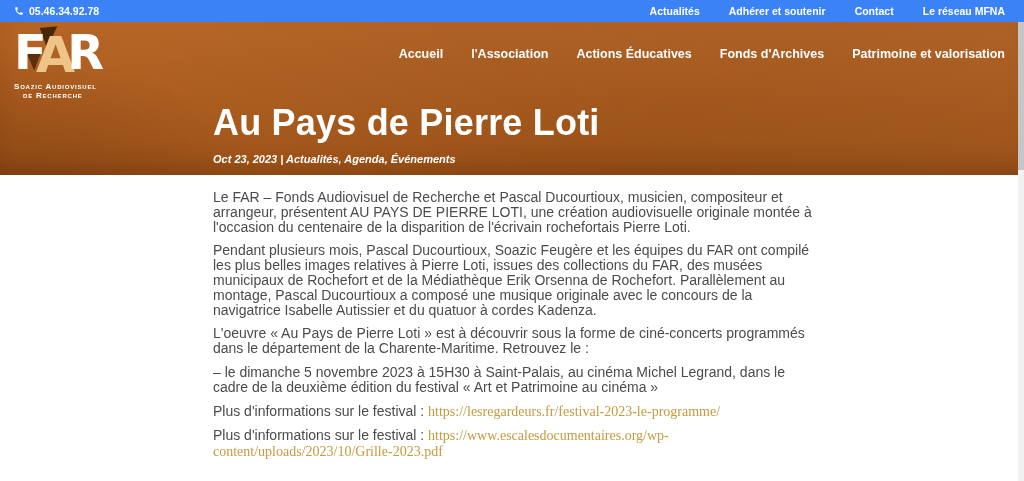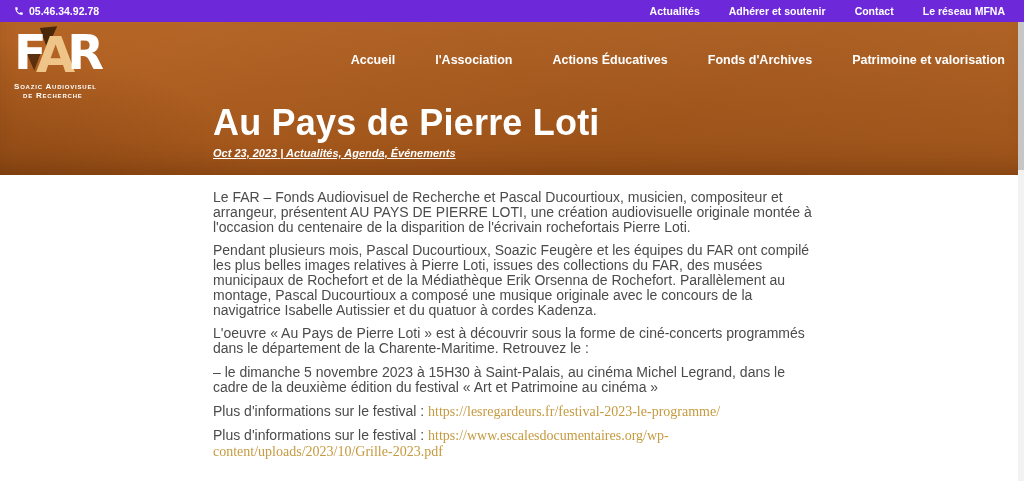--- a/index.html
+++ b/index.html
@@ -6,21 +6,21 @@
   html, body { width: 1024px; height: 481px; overflow: hidden; }
   body {
     font-family: "Liberation Sans", sans-serif;
     background: #ffffff;
     position: relative;
   }
 
   
   .topbar {
     height: 22px;
-    background: #6d28d9;
+    background: #3b82f6;
     color: #ffffff;
     display: flex;
     align-items: center;
     justify-content: space-between;
     padding: 0 19px 0 14px;
     font-size: 10.5px;
     font-weight: bold;
   }
   .topbar-left { display: flex; align-items: center; gap: 5px; }
   .topbar-right { display: flex; align-items: center; gap: 29px; }
@@ -51,24 +51,24 @@
     font-size: 8px;
     font-variant: small-caps;
     letter-spacing: 0.8px;
     line-height: 9px;
     font-weight: bold;
   }
   .logo-tagline .l2 { padding-left: 9px; }
 
   .mainnav {
     position: absolute;
-    top: 22px;
+    top: 16px;
     right: 19px;
     display: flex;
-    gap: 40px;
+    gap: 28px;
     align-items: center;
     height: 32px;
     justify-content: space-between;
   }
   .mainnav .nav-item {
     color: #ffffff;
     font-size: 12.5px;
     font-weight: bold;
     text-decoration: none;
     cursor: pointer;
@@ -77,26 +77,25 @@
 
   .hero-text { position: absolute; left: 213px; top: 84px; }
   .hero-title {
     color: #ffffff;
     font-size: 36px;
     font-weight: bold;
     letter-spacing: 0.2px;
     line-height: 34px;
   }
   .hero-meta {
-    margin-top: 7px;
+    margin-top: 13px;
     color: #ffffff;
     font-size: 11px;
     font-weight: bold;
     font-style: italic;
-    text-decoration: underline;
   }
   .hero-meta .cat { cursor: pointer; }
 
   
   .content {
     padding: 15px 0 0 213px;
     width: 815px;
   }
   .content p {
     width: 600px;

